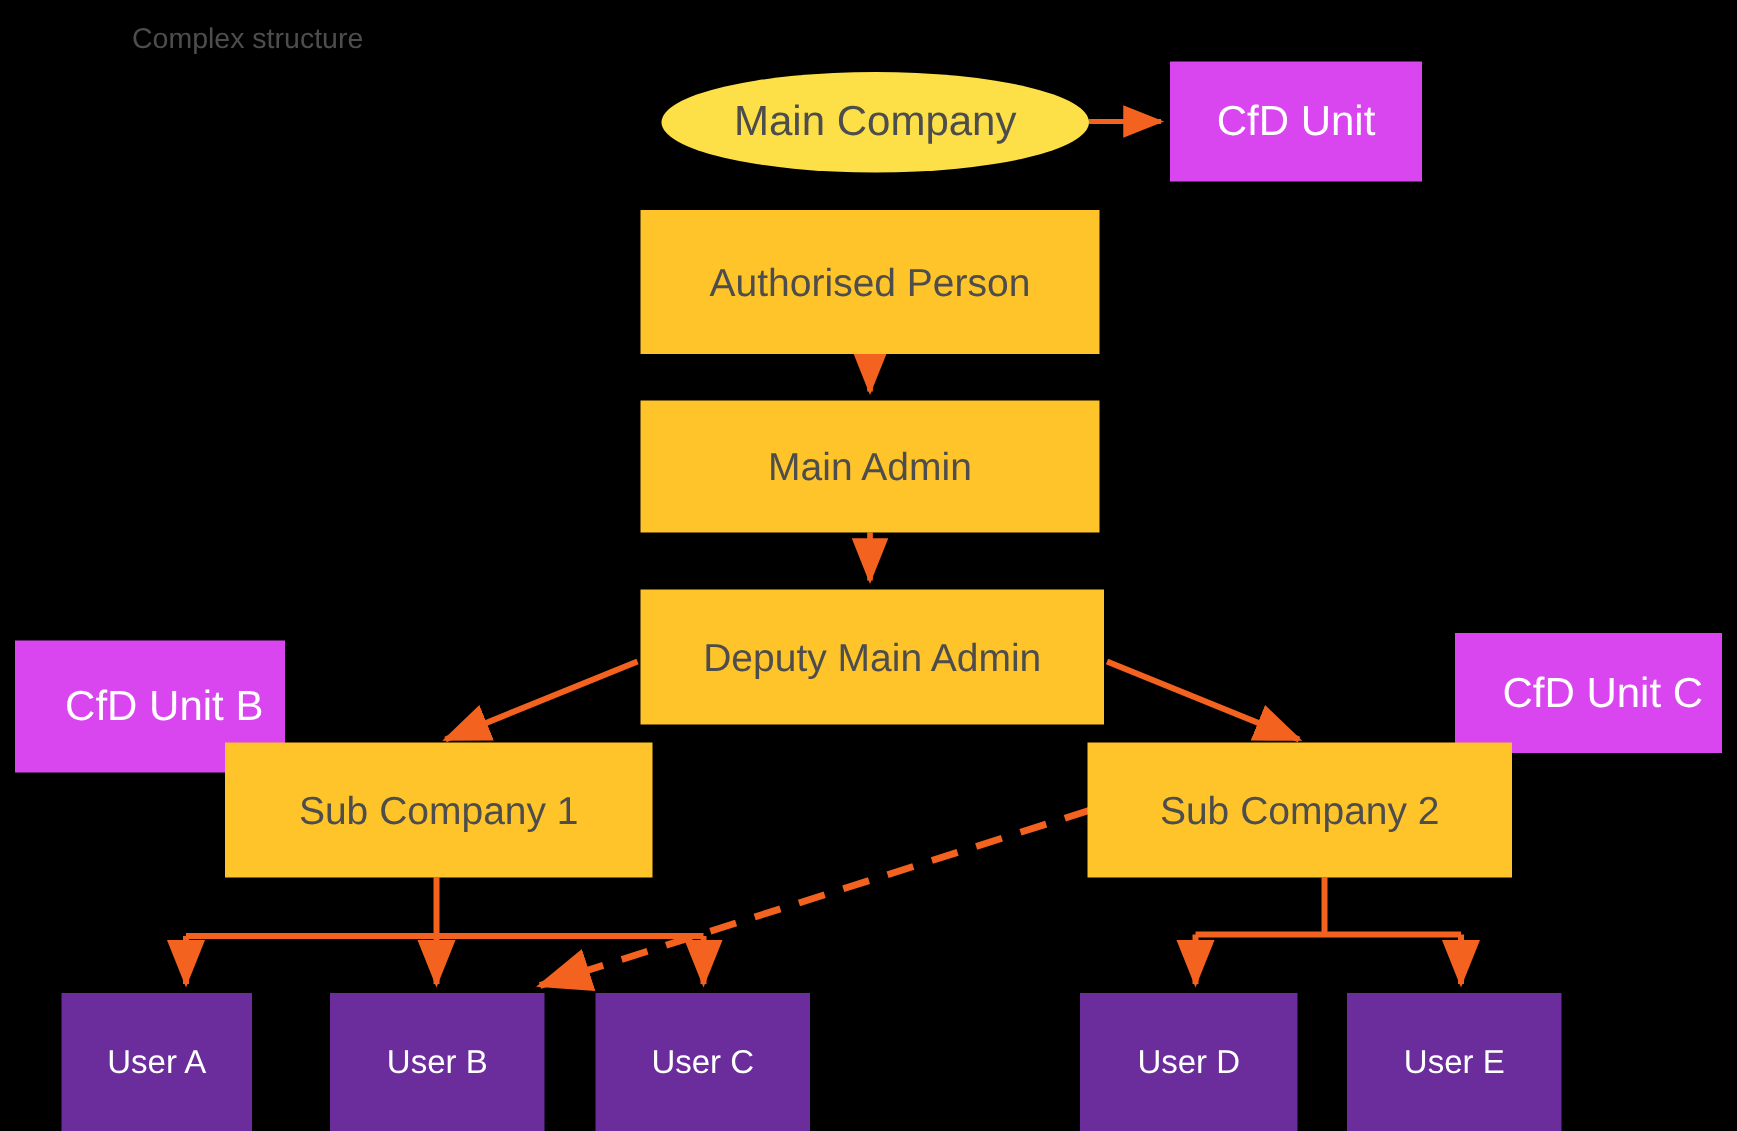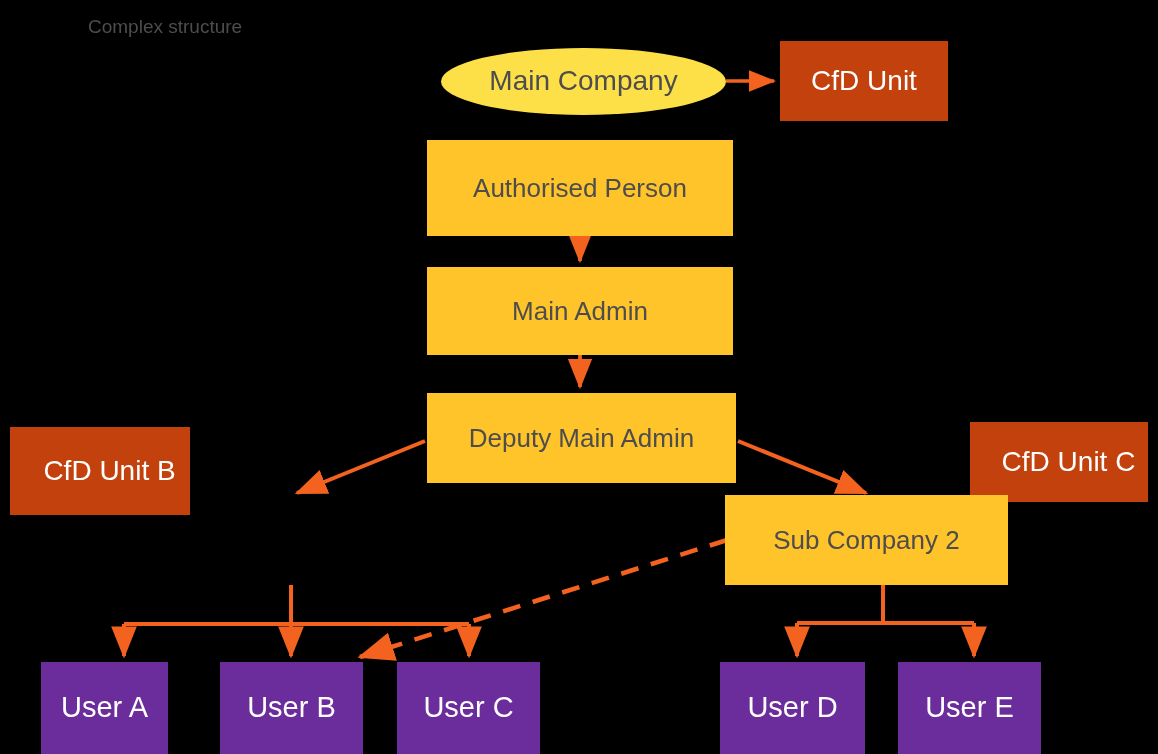--- a/index.html
+++ b/index.html
@@ -32,28 +32,28 @@
     text-align: center;
     line-height: 1.1;
     white-space: nowrap;
   }
   .node-yellow {
     background: #FFC429;
     color: #4D4D4D;
     font-size: 26px;
   }
   .node-blue {
-    background: #c2410c;
+    background: #d946ef;
     color: #FFFFFF;
     font-size: 28px;
   }
   .node-purple {
     background: #6B2D9B;
     color: #FFFFFF;
-    font-size: 29px;
+    font-size: 22px;
   }
   .node-ellipse {
     background: #fde047;
     color: #4D4D4D;
     font-size: 28px;
     border-radius: 50%;
   }
   .diagram-title {
     position: absolute;
     color: #4D4D4D;
@@ -123,20 +123,23 @@
   </div>
 
   <div class="node node-blue z-low" style="left:10px; top:427px; width:180px; height:88px;">
     <span>CfD Unit B</span>
   </div>
 
   <div class="node node-blue z-low" style="left:970px; top:422px; width:178px; height:80px;">
     <span>CfD Unit C</span>
   </div>
 
+  <div class="node node-yellow z-mid" style="left:150px; top:495px; width:285px; height:90px;">
+    <span>Sub Company 1</span>
+  </div>
 
   <div class="node node-yellow z-mid" style="left:725px; top:495px; width:283px; height:90px;">
     <span>Sub Company 2</span>
   </div>
 
   <div class="node node-purple z-mid" style="left:41px; top:662px; width:127px; height:92px;">
     <span>User A</span>
   </div>
 
   <div class="node node-purple z-mid" style="left:220px; top:662px; width:143px; height:92px;">

